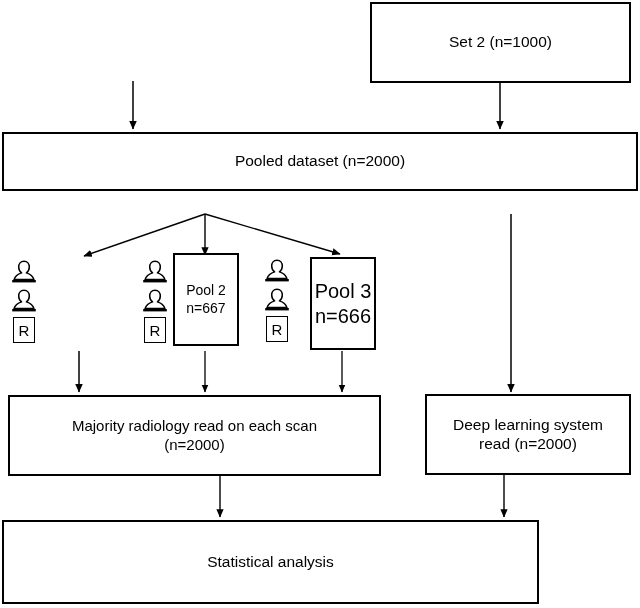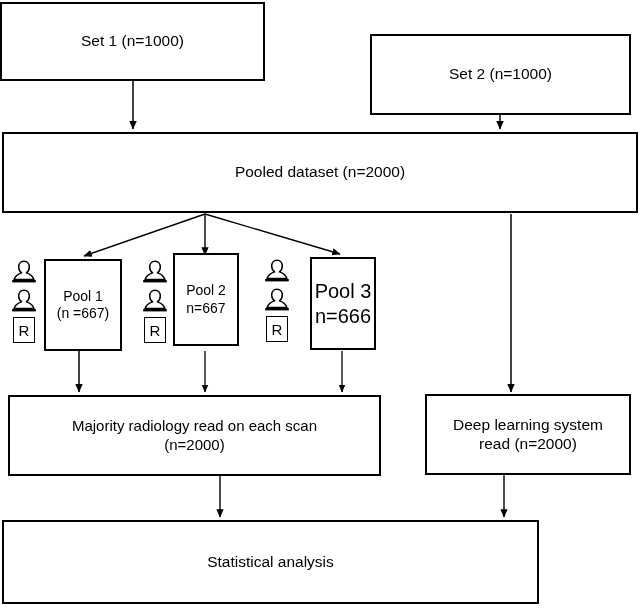--- a/index.html
+++ b/index.html
@@ -39,25 +39,24 @@
     white-space: pre-line;
   }
   
   #node-set1 {
     left: 0px; top: 2px; width: 265px; height: 79px;
     font-size: 15.5px;
   }
   #node-set2 {
     left: 370px; top: 2px; width: 261px; height: 81px;
     font-size: 15.5px;
-    margin-top: 32px;
   }
   
   #node-pooled {
-    left: 2px; top: 132px; width: 636px; height: 81px;
+    left: 2px; top: 132px; width: 636px; height: 59px;
     font-size: 15.5px;
   }
   
   #node-pool1 {
     left: 44px; top: 259px; width: 78px; height: 92px;
     font-size: 14px;
   }
   #node-pool2 {
     left: 173px; top: 253px; width: 66px; height: 93px;
     font-size: 14px;
@@ -147,36 +146,29 @@
 
     <line x1="205" y1="351" x2="205" y2="392" stroke="#000000" stroke-width="1.3" marker-end="url(#arrowhead)"></line>
 
     <line x1="342" y1="351" x2="342" y2="392" stroke="#000000" stroke-width="1.3" marker-end="url(#arrowhead)"></line>
 
     <line x1="220" y1="476" x2="220" y2="517" stroke="#000000" stroke-width="1.4" marker-end="url(#arrowhead)"></line>
 
     <line x1="504" y1="475" x2="504" y2="517" stroke="#000000" stroke-width="1.4" marker-end="url(#arrowhead)"></line>
   </svg>
 
-  <div class="node" id="node-set1">
-    <span class="label">Set 1 (n=1000)</span>
-  </div>
 
   <div class="node" id="node-set2">
     <span class="label">Set 2 (n=1000)</span>
   </div>
 
   <div class="node" id="node-pooled">
     <span class="label">Pooled dataset (n=2000)</span>
   </div>
 
-  <div class="node" id="node-pool1">
-    <span class="label">Pool 1
-(n =667)</span>
-  </div>
 
   <div class="node" id="node-pool2">
     <span class="label">Pool 2
 n=667</span>
   </div>
 
   <div class="node" id="node-pool3">
     <span class="label">Pool 3
 n=666</span>
   </div>

